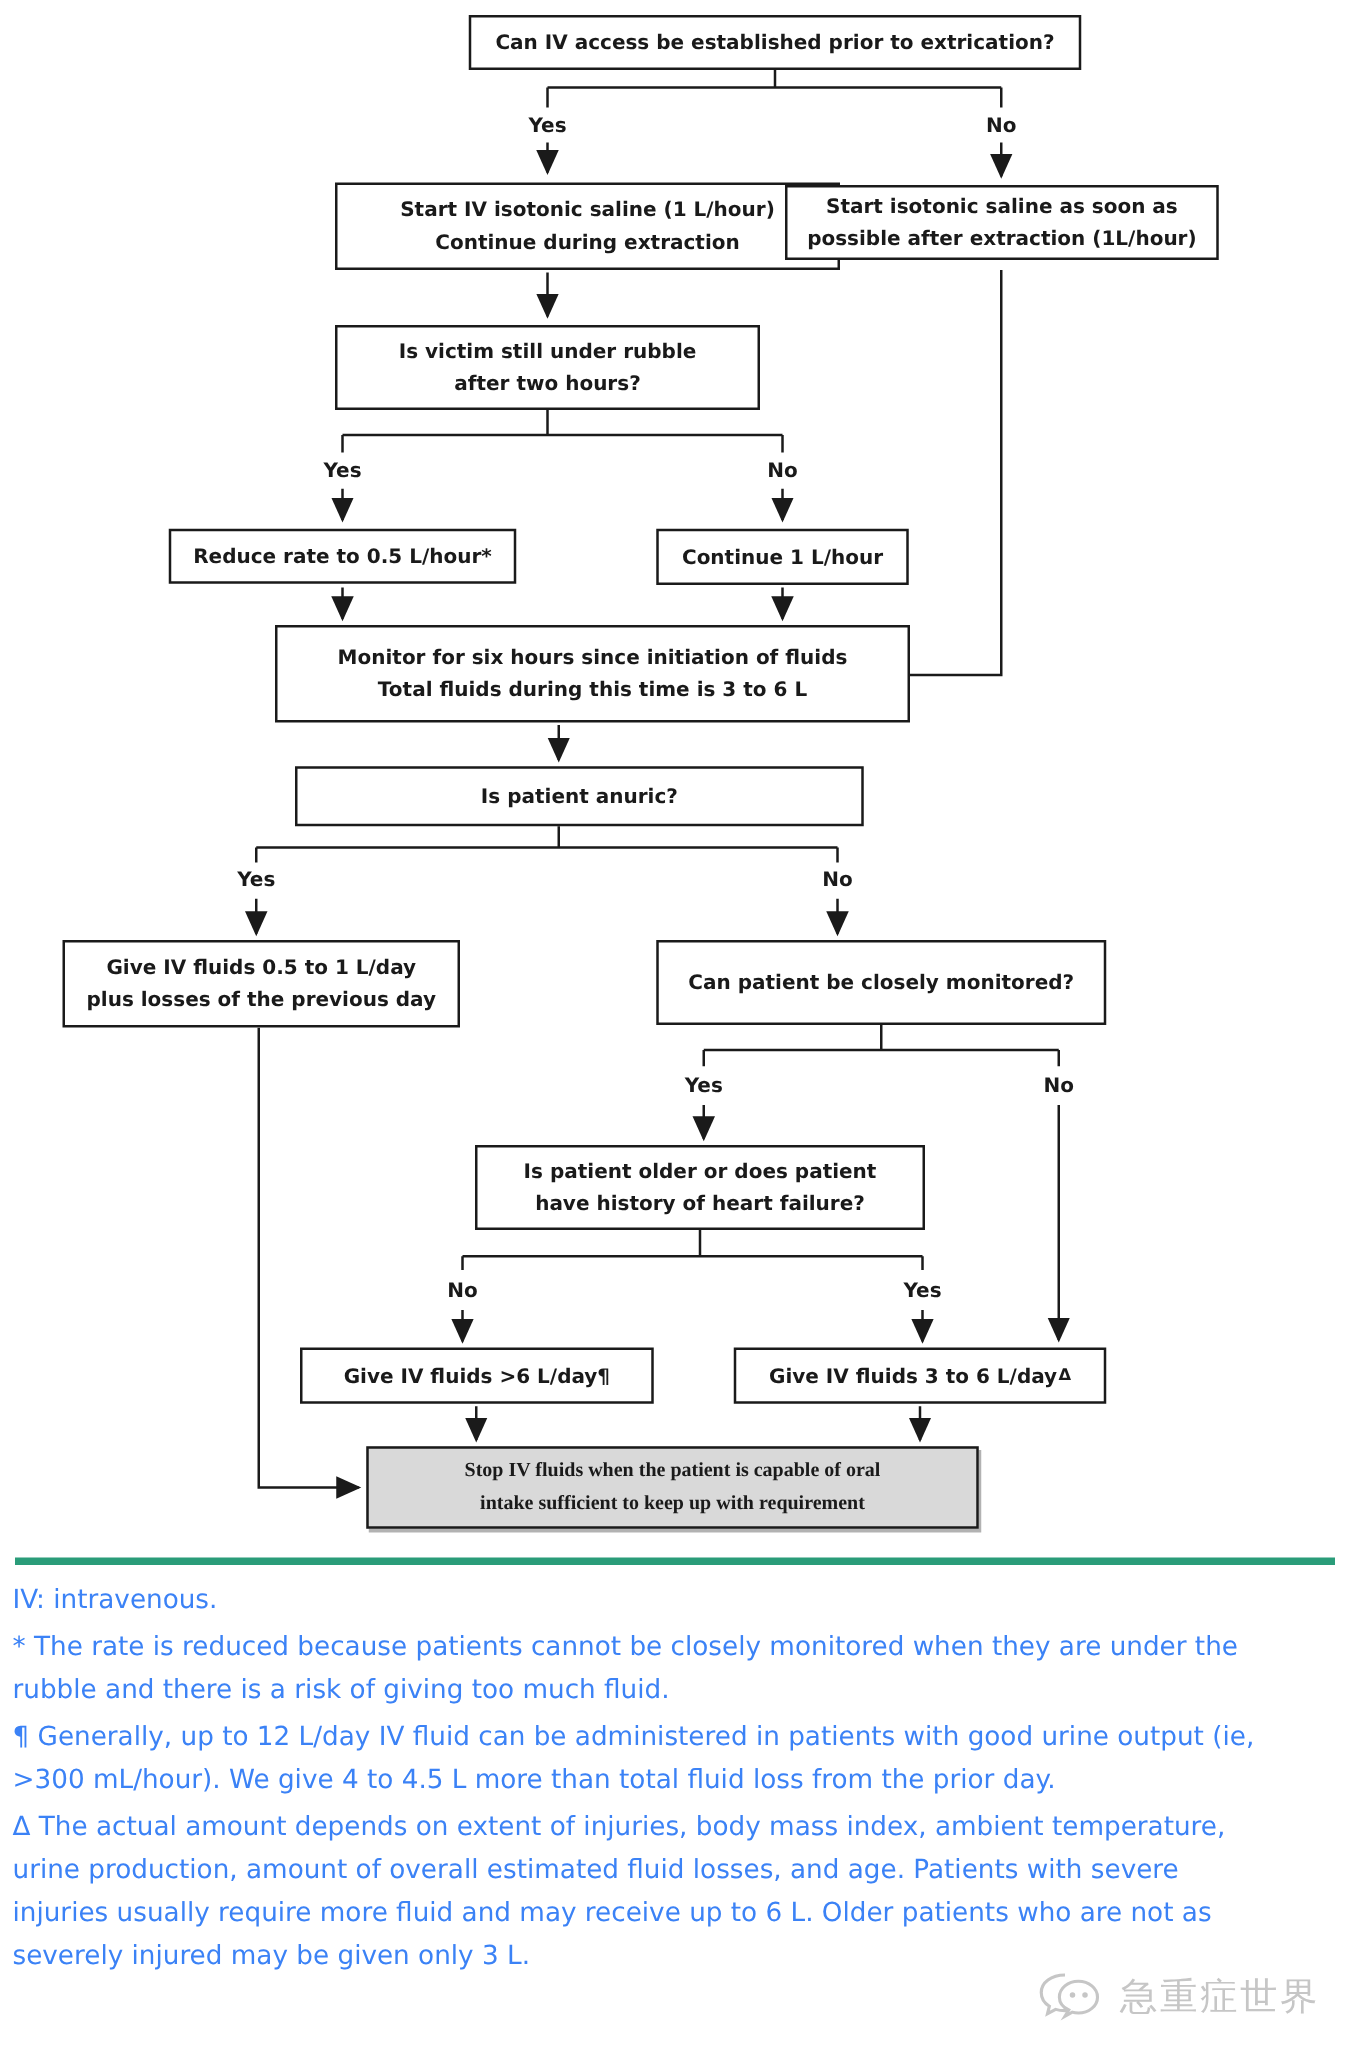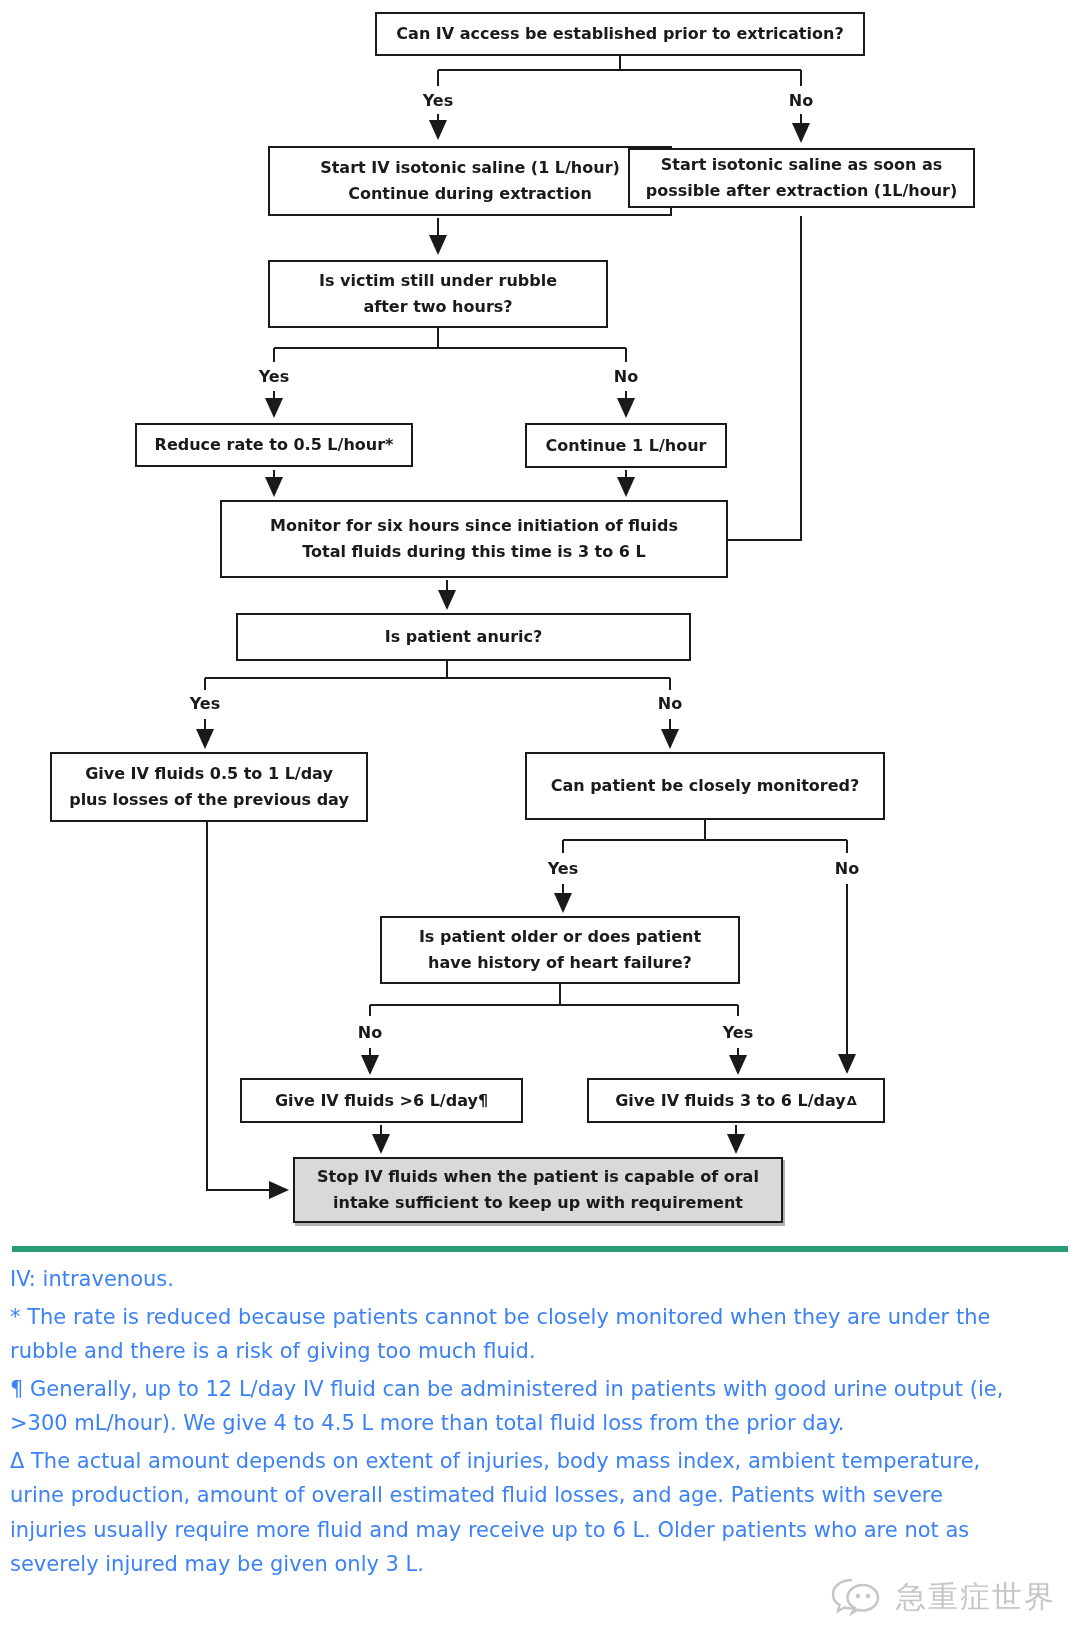--- a/index.html
+++ b/index.html
@@ -136,21 +136,21 @@
 
   <div class="fc-label" style="left:370px;top:1032px;">No</div>
   <div class="fc-label" style="left:738px;top:1032px;">Yes</div>
 
   <div class="fc-box" style="left:240px;top:1078px;width:283px;height:45px;">Give IV fluids &gt;6 L/day¶</div>
 
   <div class="fc-box" style="left:587px;top:1078px;width:298px;height:45px;">
     <span>Give IV fluids 3 to 6 L/day</span><sup>Δ</sup>
   </div>
 
-  <div class="fc-box shaded" style="left:293px;top:1157px;width:490px;height:66px;">Stop IV fluids when the patient is capable of oral
+  <div class="fc-box shaded" style="left:293px;top:1157px;width:490px;height:66px;font-family:Liberation Serif, serif;">Stop IV fluids when the patient is capable of oral
 intake sufficient to keep up with requirement</div>
 
   <div class="divider"></div>
 
   <div class="footnotes">
     <p>IV: intravenous.</p>
     <p>* The rate is reduced because patients cannot be closely monitored when they are under the rubble and there is a risk of giving too much fluid.</p>
     <p>¶ Generally, up to 12 L/day IV fluid can be administered in patients with good urine output (ie, &gt;300 mL/hour). We give 4 to 4.5 L more than total fluid loss from the prior day.</p>
     <p>Δ The actual amount depends on extent of injuries, body mass index, ambient temperature, urine production, amount of overall estimated fluid losses, and age. Patients with severe injuries usually require more fluid and may receive up to 6 L. Older patients who are not as severely injured may be given only 3 L.</p>
   </div>

